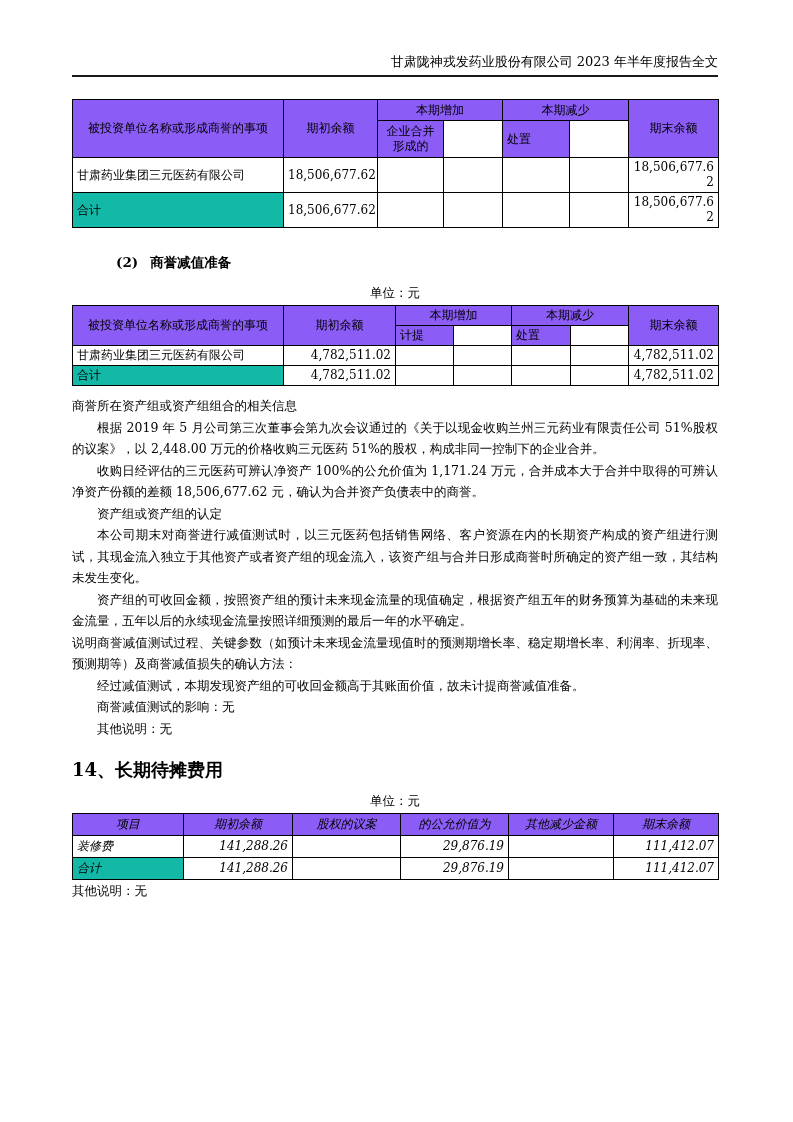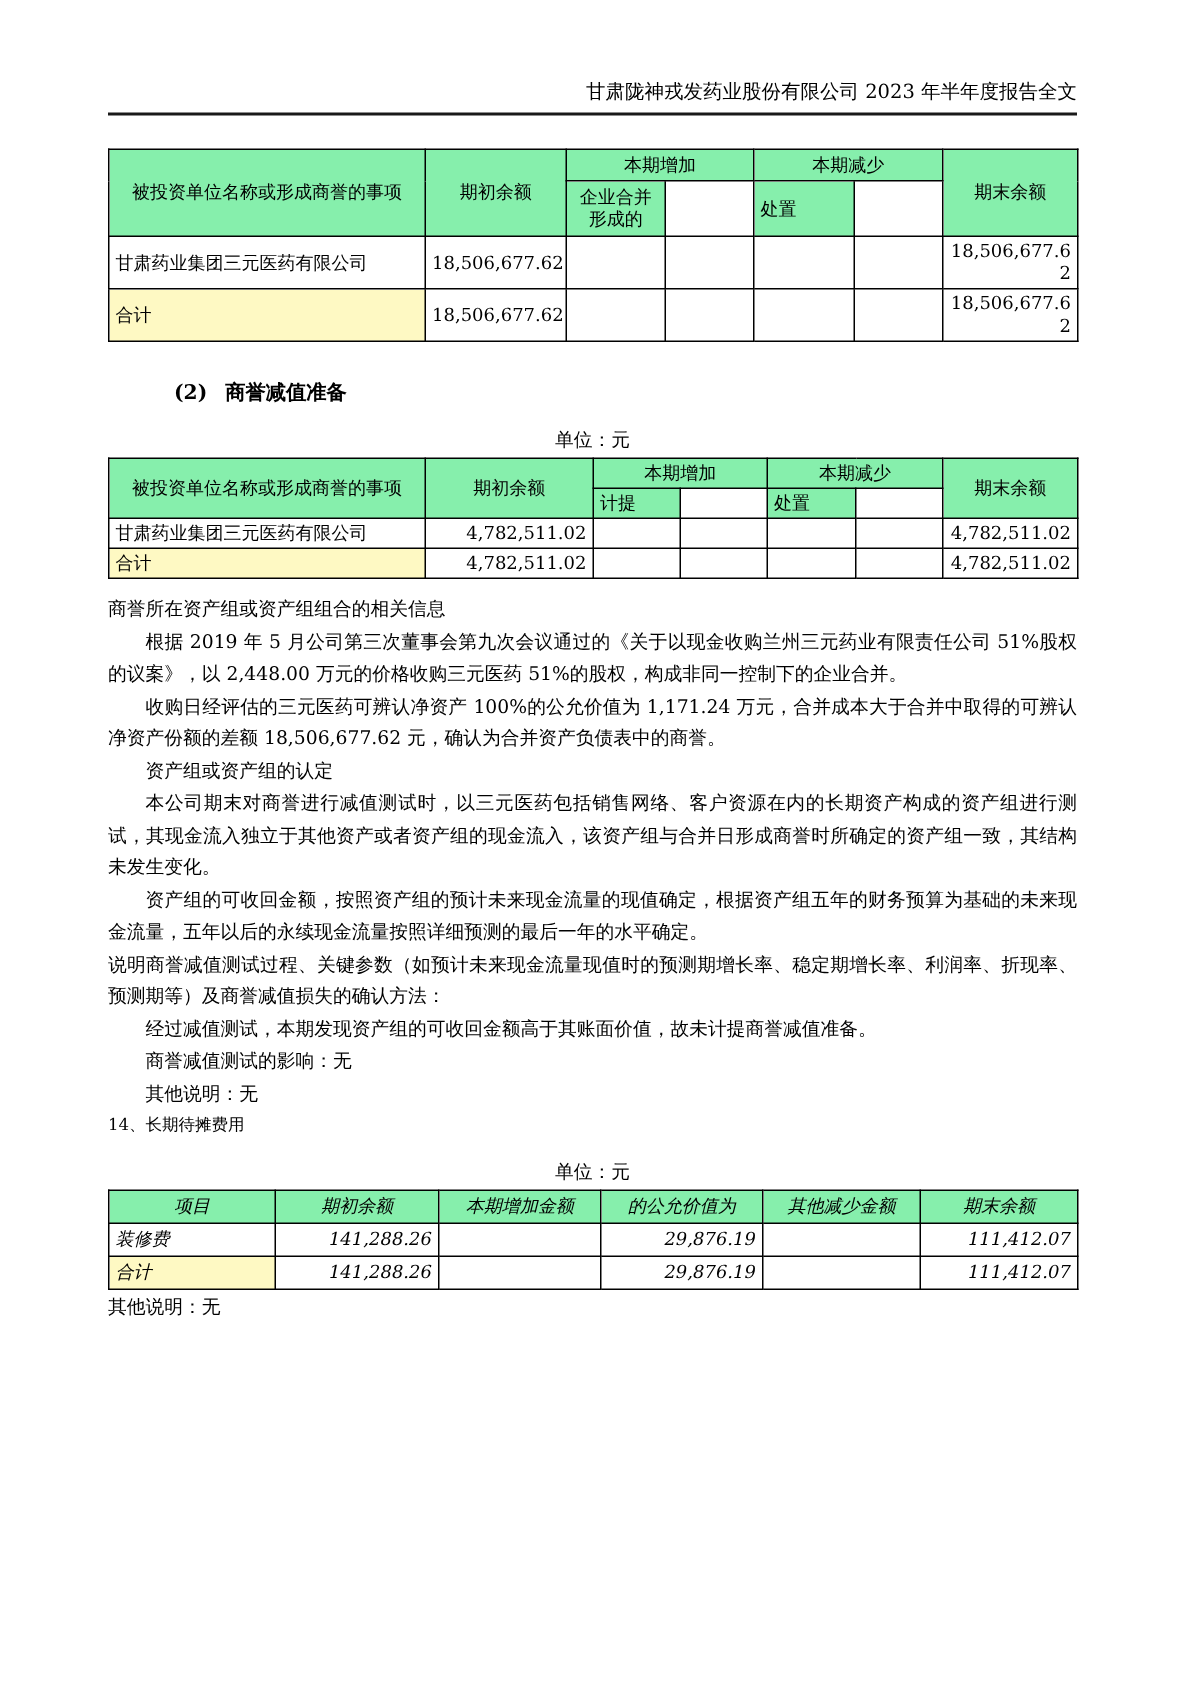--- a/index.html
+++ b/index.html
@@ -1,42 +1,42 @@
 <!DOCTYPE html>
 <html><head>
 <meta charset="utf-8">
 <style>
   html,body{margin:0;padding:0;background:#ffffff;}
   body{width:793px;height:1122px;font-family:"DejaVu Serif","Liberation Serif",serif;color:#000;}
   .page{position:relative;width:793px;height:912px;box-sizing:border-box;padding:54px 75px 0 72px;overflow:hidden;}
   .doc-header{text-align:right;font-size:13px;line-height:16px;padding-bottom:5px;border-bottom:2px solid #1a1a1a;}
   .fin-table{border-collapse:collapse;table-layout:fixed;width:646px;font-size:12px;line-height:15px;}
   .fin-table th,.fin-table td{border:1px solid #000;padding:2px 4px;vertical-align:middle;overflow:hidden;}
-  .fin-table th{background:#86efac;font-weight:normal;text-align:center;}
+  .fin-table th{background:#8b5cf6;font-weight:normal;text-align:center;}
   .fin-table th.blank{background:#ffffff;}
   .fin-table th.subleft{text-align:left;}
   .fin-table td{background:#ffffff;}
   .fin-table td.name{text-align:left;}
   .fin-table td.num{text-align:right;}
-  .fin-table td.gray{background:#fef9c3;}
+  .fin-table td.gray{background:#14b8a6;}
   .wrapnum{word-break:break-all;}
   .nowrap{white-space:nowrap;}
   .t1{margin-top:22px;}
   .t1 tr.hr1 th{height:16px;}
   .t1 tr.hr2 th{height:32px;}
   .t1 td{height:28px;}
   .t2{margin-top:4px;}
   .t2 tr.hr1 th,.t2 tr.hr2 th{height:14px;}
   .t2 td{height:14px;}
   .t3{margin-top:2px;font-style:italic;}
   .t3 th{height:17px;}
   .t3 td{height:17px;}
   .h2{margin-top:26px;font-size:13.5px;font-weight:bold;line-height:17px;margin-left:44px;}
   .h2 .h2t{margin-left:12px;}
-  .h1{margin-top:2px;font-size:11px;font-weight:normal;line-height:18px;}
+  .h1{margin-top:22px;font-size:18px;font-weight:bold;line-height:18px;}
   .unit{margin:14px 0 4px 0;text-align:center;font-size:12.5px;line-height:16px;}
   .text-block{margin-top:9px;}
   p.body{margin:0;font-size:12.5px;line-height:21.5px;text-align:justify;}
   p.indent{text-indent:25px;}
   .note{margin-top:10px;}
   .pagenum{position:absolute;top:1037px;right:75px;font-size:12px;}
 </style>
 </head>
 <body>
 
@@ -165,21 +165,21 @@
         <col style="width:109px">
         <col style="width:108px">
         <col style="width:108px">
         <col style="width:105px">
         <col style="width:105px">
     </colgroup>
     <tbody>
         <tr>
       <th>项目</th>
       <th>期初余额</th>
-      <th>本期增加金额</th>
+      <th>股权的议案</th>
       <th>的公允价值为</th>
       <th>其他减少金额</th>
       <th>期末余额</th>
     </tr>
     <tr>
       <td class="name">装修费</td>
       <td class="num">141,288.26</td>
       <td class="num"></td>
       <td class="num">29,876.19</td>
       <td class="num"></td>

